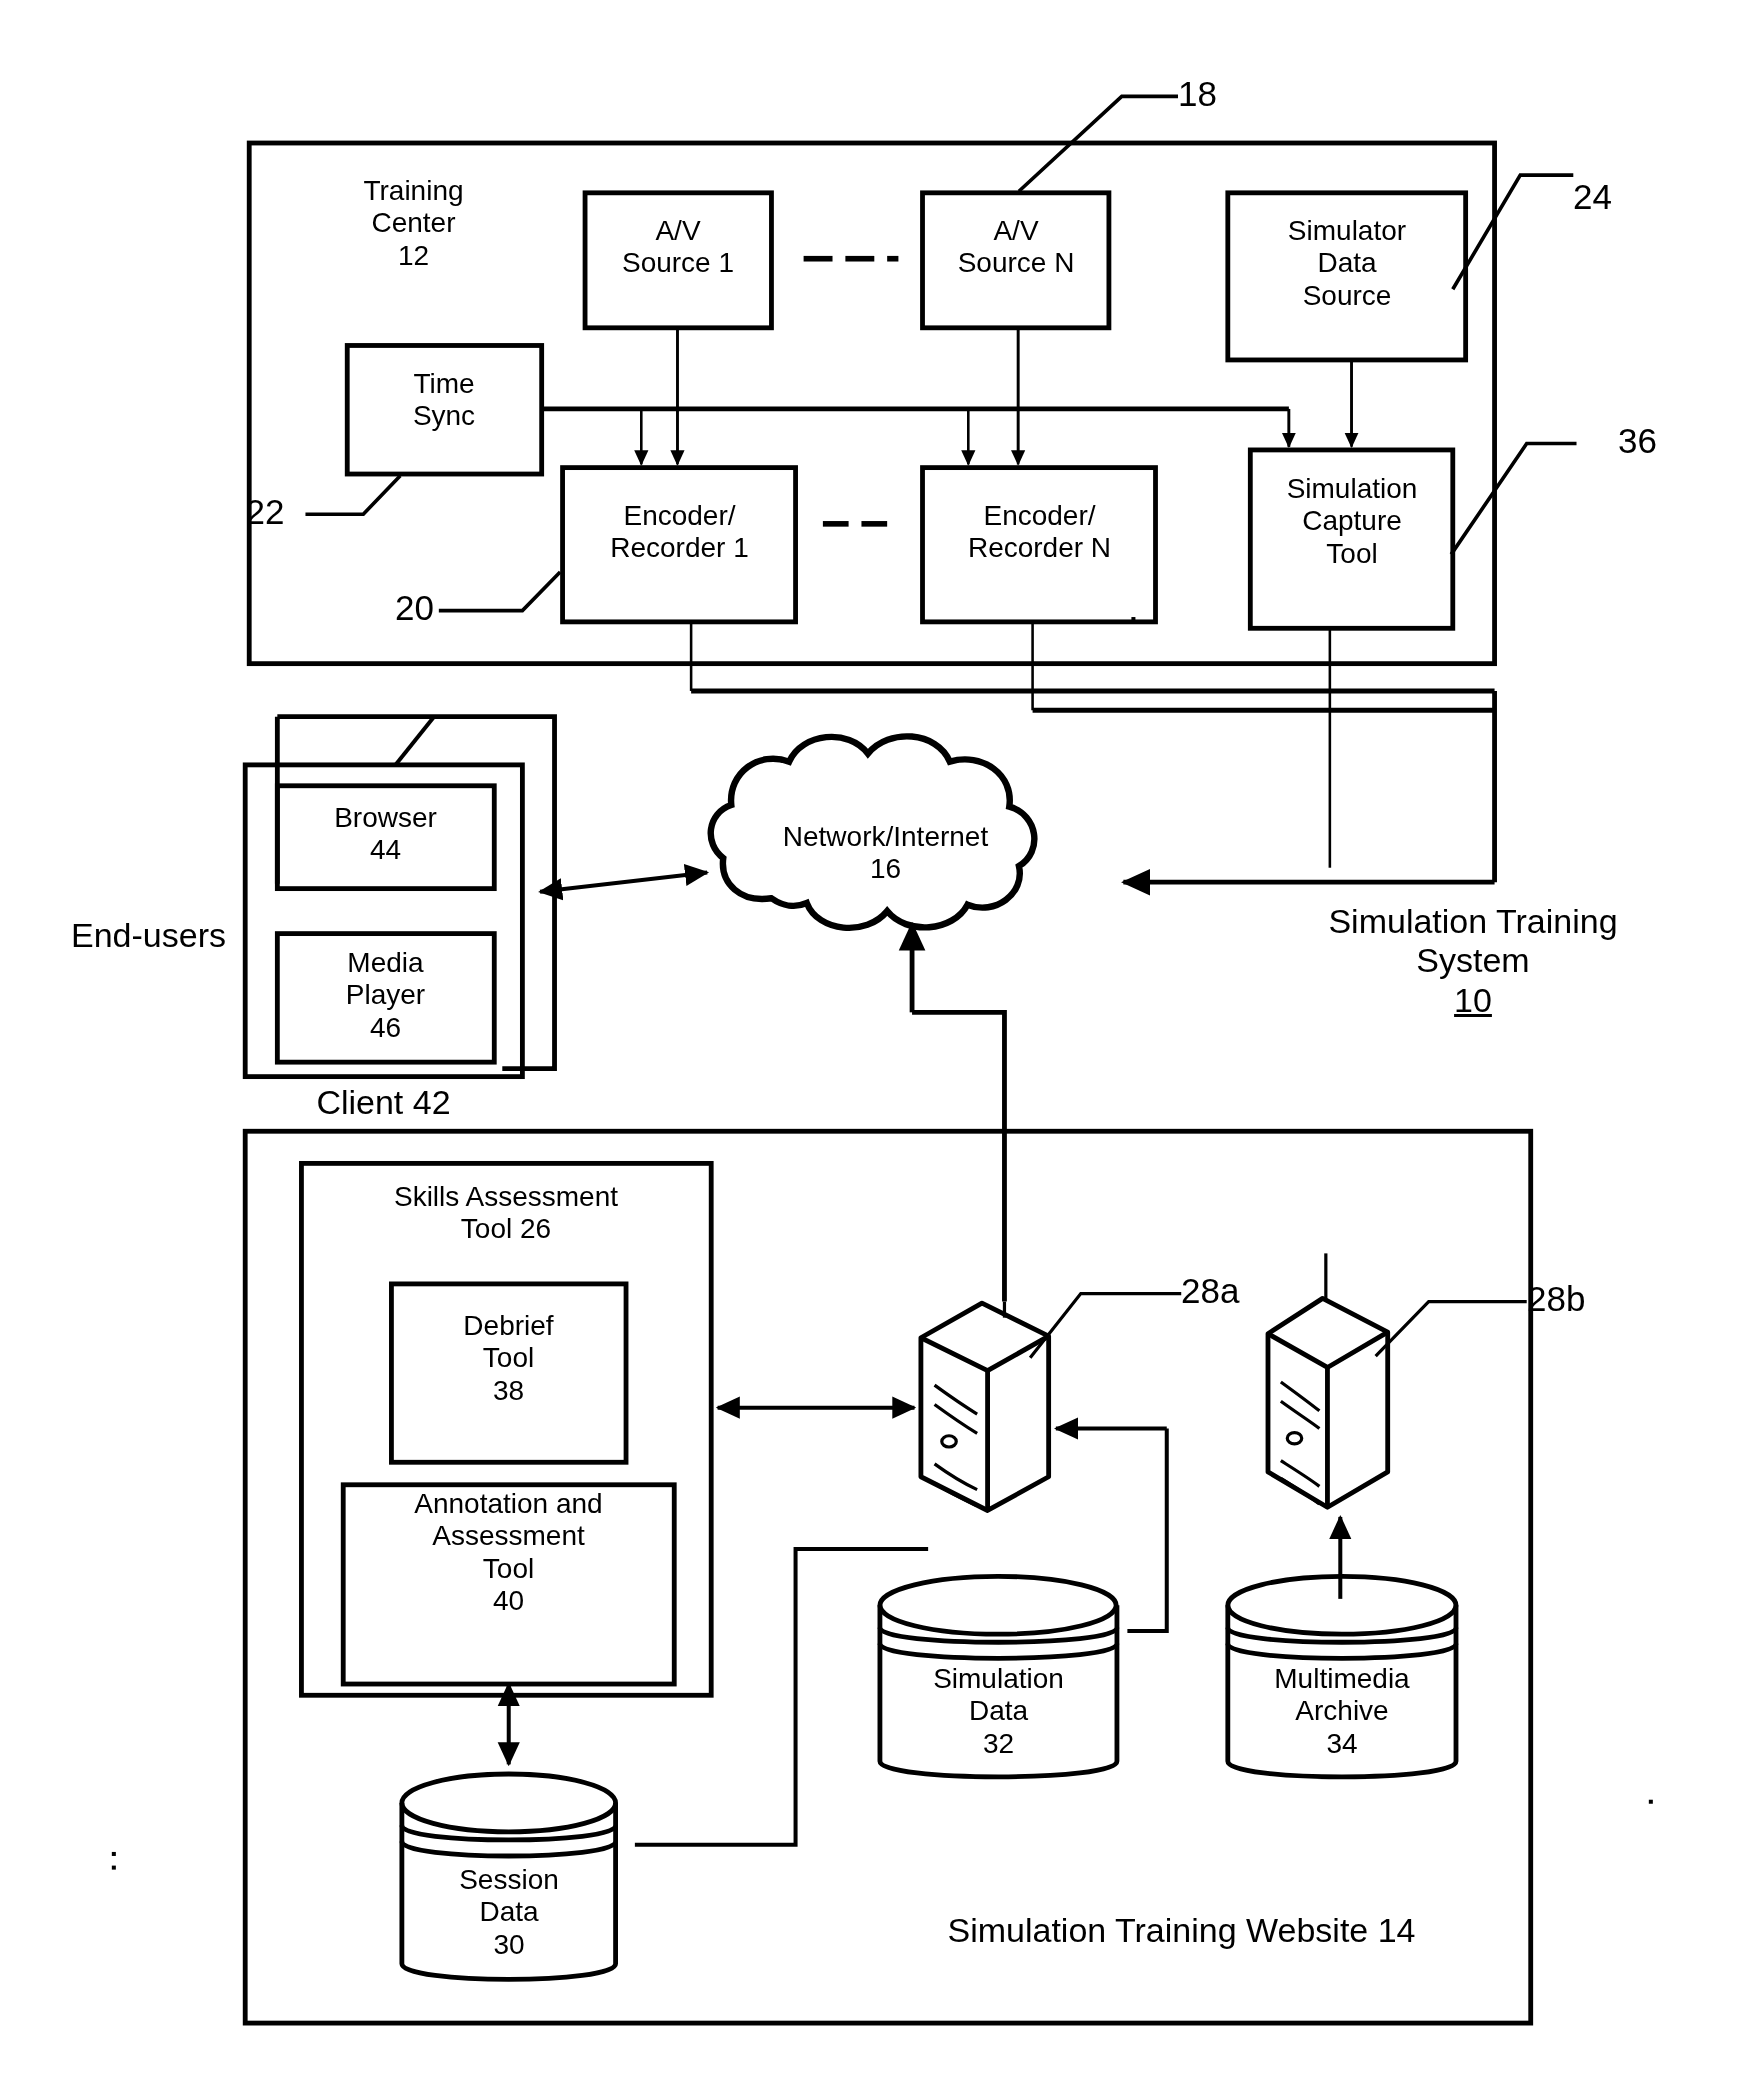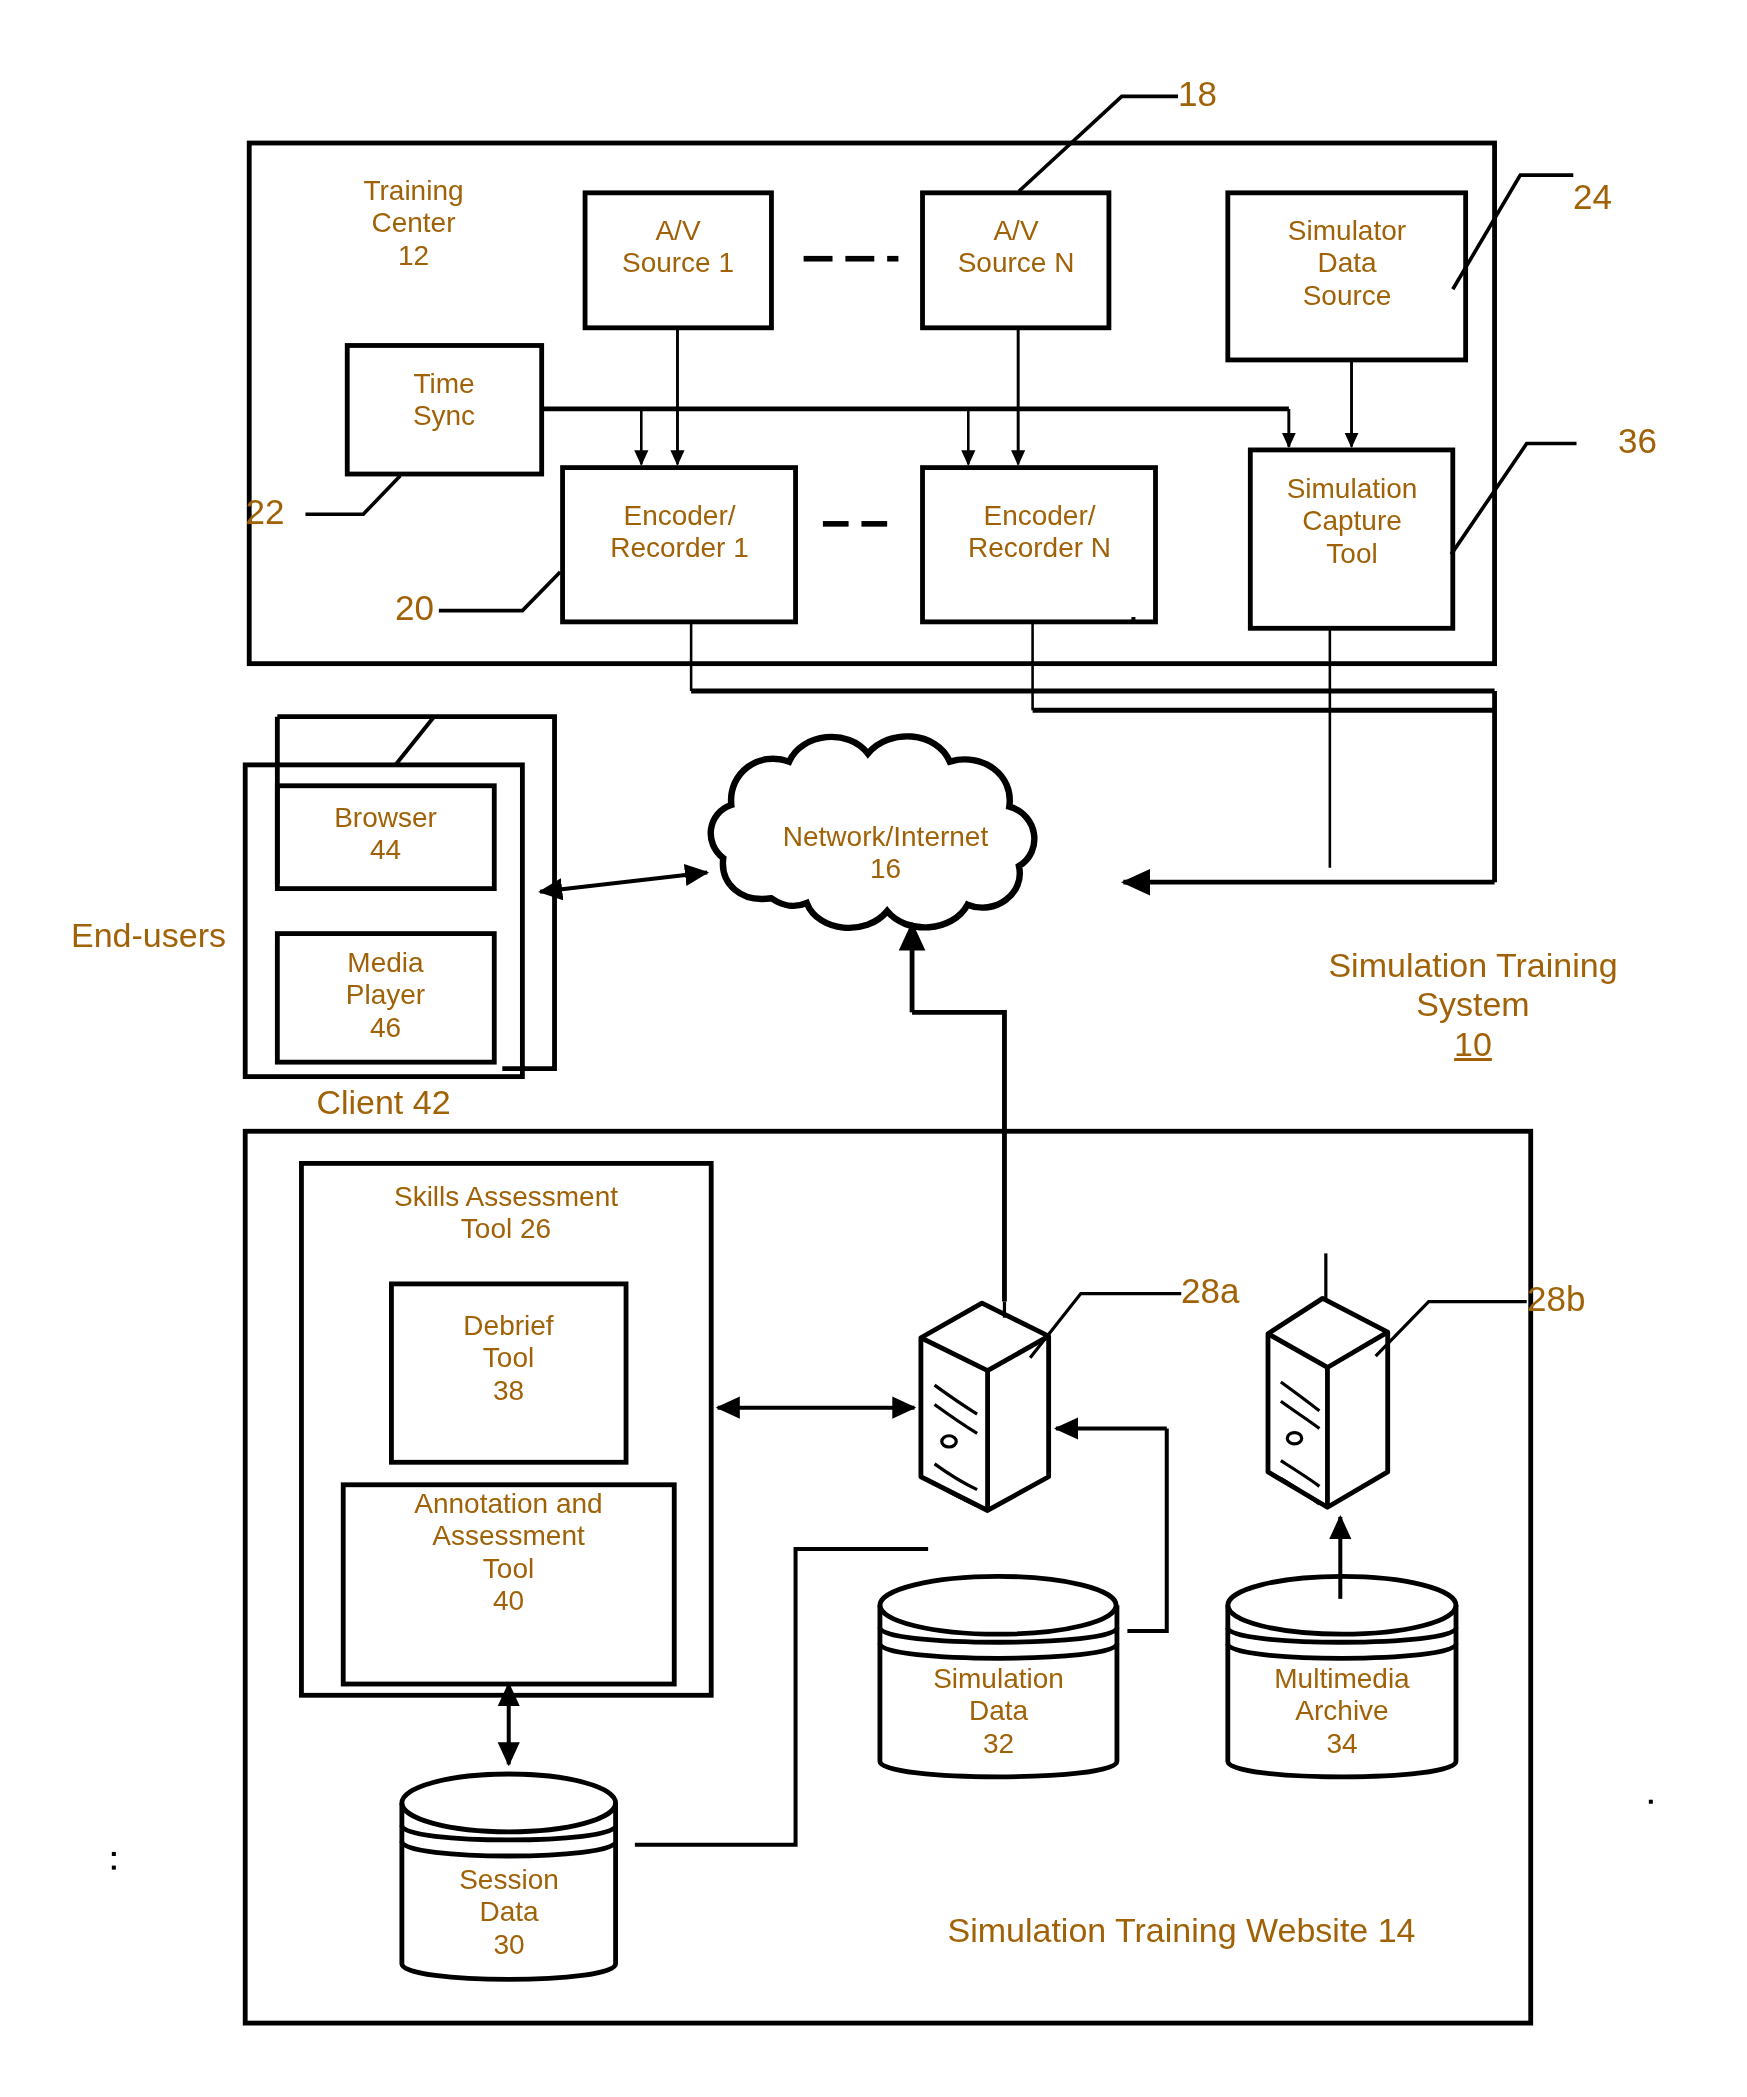--- a/index.html
+++ b/index.html
@@ -2,21 +2,21 @@
 <html style="font-size:13px"><head>
 <meta charset="utf-8">
 <style>
   html,body{margin:0;padding:0;background:#ffffff;}
   body{width:1747px;height:2097px;overflow:hidden;
        font-family:"Liberation Sans", sans-serif;color:#000;}
   #fig{position:relative;width:1747px;height:2097px;}
   svg#lines{position:absolute;left:0;top:0;width:1747px;height:2097px;}
 
   .lbl{position:absolute;text-align:center;line-height:1.16;
-       font-family:"Liberation Sans", sans-serif;color:#a16207;
+       font-family:"Liberation Sans", sans-serif;color:#000000;
        white-space:pre-line;}
   .box-lbl{font-size:28px;}
   .ref{font-size:35px;}
   .group-lbl{font-size:34px;}
   .u{text-decoration:underline;}
 </style>
 </head>
 <body>
 
 <div id="fig">
@@ -286,21 +286,21 @@
 <div class="lbl box-lbl" style="left:277px;top:802px;width:217px;">Browser
 44</div>
 <div class="lbl box-lbl" style="left:277px;top:947px;width:217px;">Media
 Player
 46</div>
 <div class="lbl group-lbl" style="left:245px;top:1083px;width:277px;">Client 42</div>
 
 <div class="lbl box-lbl" style="left:741px;top:821px;width:289px;">Network/Internet
 16</div>
 
-<div class="lbl group-lbl" style="left:1284px;top:902px;width:378px;margin-top:44px;">Simulation Training System<br><span class="u">10</span></div>
+<div class="lbl group-lbl" style="left:1284px;top:902px;width:378px;">Simulation Training System<br><span class="u">10</span></div>
 <div class="lbl group-lbl u" style="left:1284px;top:987px;width:378px;height:0;overflow:hidden;"></div>
 
 <div class="lbl box-lbl" style="left:301px;top:1181px;width:410px;">Skills Assessment
 Tool  26</div>
 <div class="lbl box-lbl" style="left:391px;top:1310px;width:235px;">Debrief
 Tool
 38</div>
 <div class="lbl box-lbl" style="left:343px;top:1488px;width:331px;">Annotation and
 Assessment
 Tool

